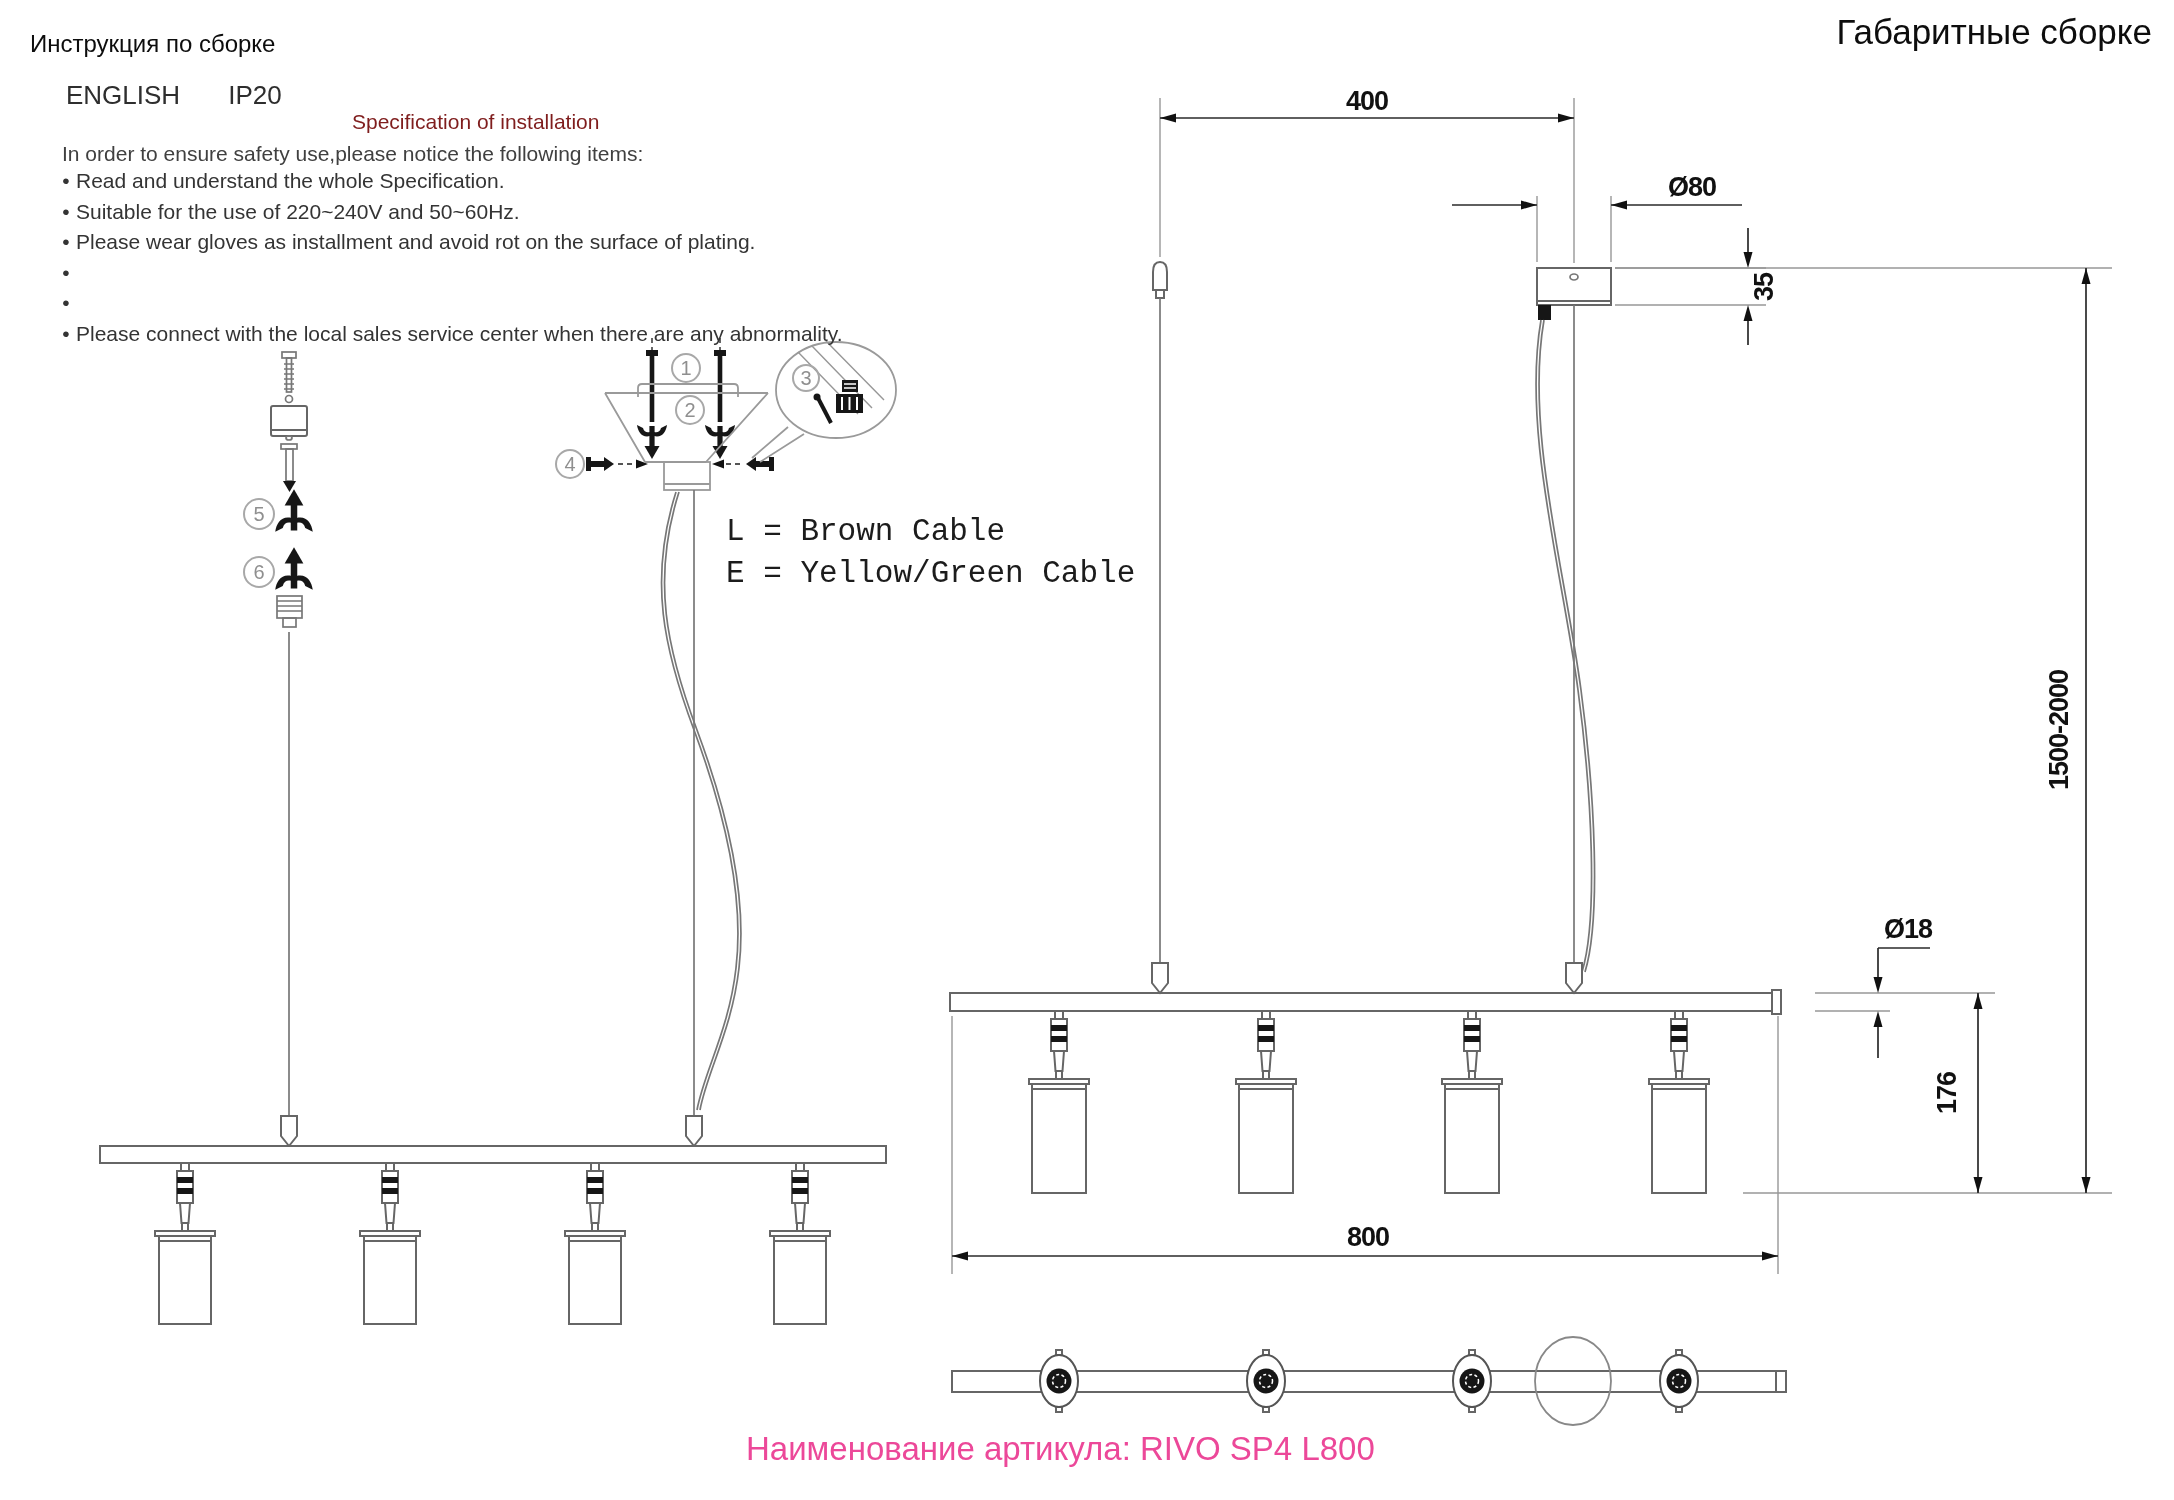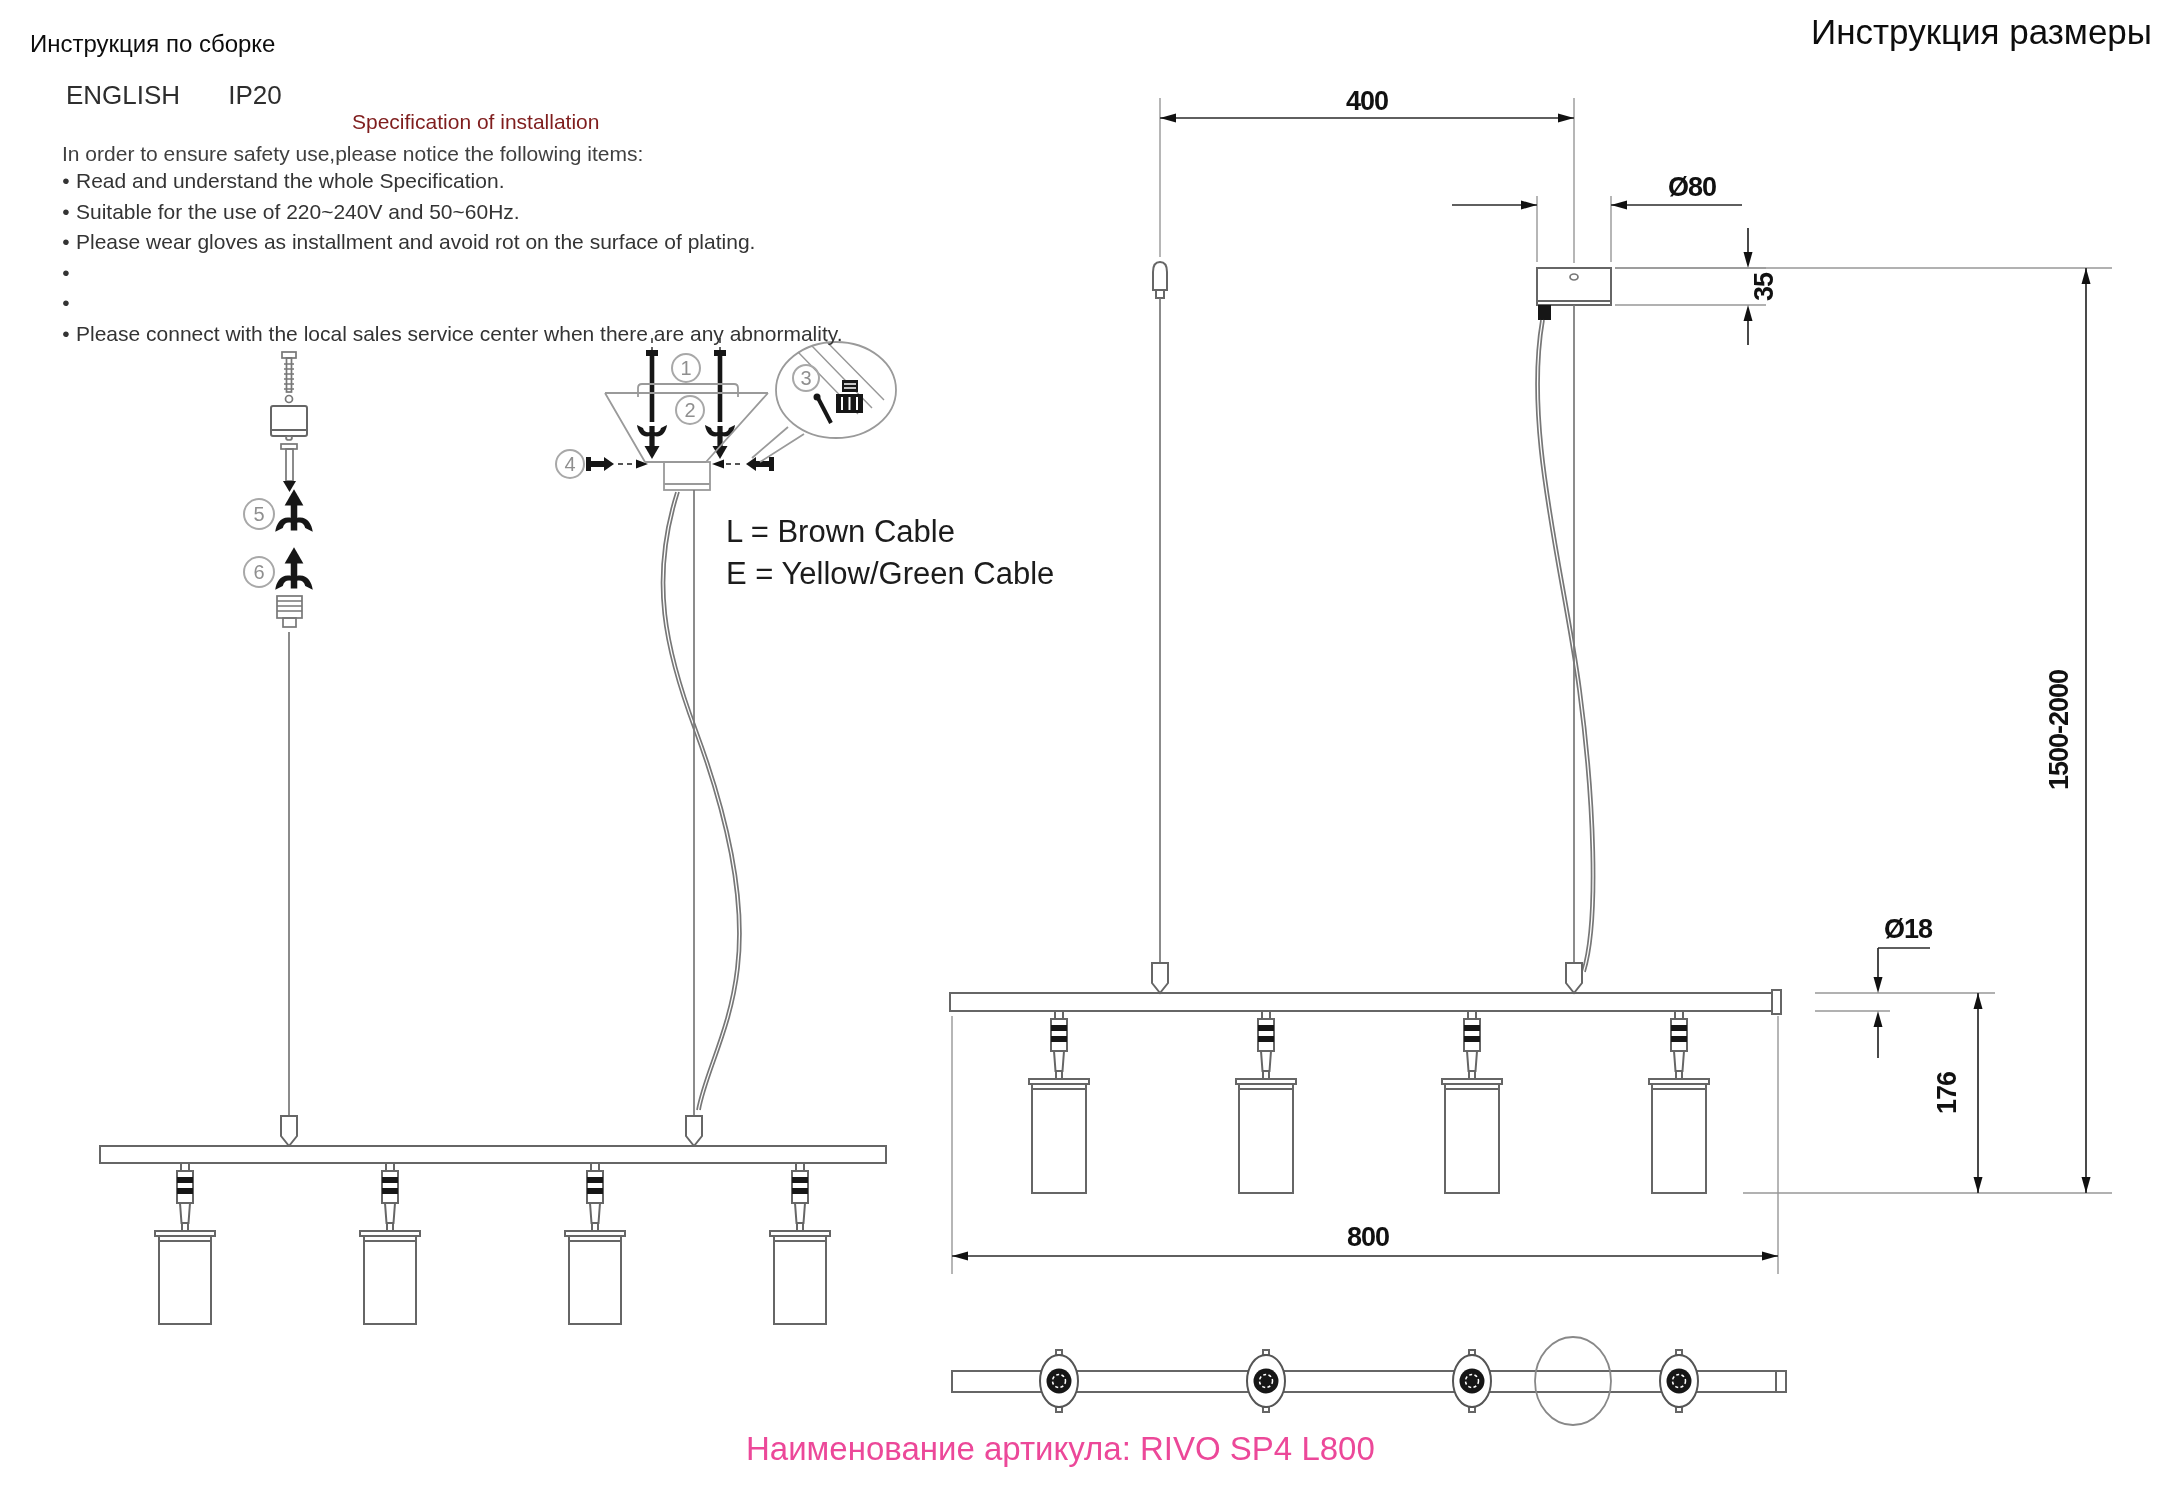--- a/index.html
+++ b/index.html
@@ -8,21 +8,21 @@
   .abs{position:absolute;white-space:nowrap;}
   .t-ru{left:30px;top:30px;font-size:24px;color:#0d0d0d;}
   .t-en{left:66px;top:80px;font-size:26px;color:#2e2e2e;}
   .t-en .ip{margin-left:48px;}
   .spec-title{left:352px;top:110px;font-size:21px;color:#7f1d1d;}
   .intro{left:62px;top:142px;font-size:21px;color:#404040;}
   .bullets{left:56px;top:169px;font-size:21px;color:#343434;}
   .bullets .row{height:30.6px;display:flex;align-items:flex-start;}
   .bullets .dot{width:20px;text-align:center;}
   .legend{left:726px;top:514px;font-size:31px;color:#1c1c1c;}
-  .legend .row{height:42px;}
+  .legend .row{height:42px;font-family:Liberation Mono, monospace;}
   .t-right{right:22px;top:12px;font-size:35px;color:#0d0d0d;}
   .caption{left:746px;top:1430px;font-size:33px;color:#ec4899;}
   svg{position:absolute;left:0;top:0;}
   svg .ln{stroke:#666;stroke-width:2;fill:none;}
   svg .lnw{stroke:#666;stroke-width:2;fill:#fff;}
   svg .thin{stroke:#777;stroke-width:1.7;fill:none;}
   svg .ref{stroke:#979797;stroke-width:1.4;fill:none;}
   svg .dimln{stroke:#2a2a2a;stroke-width:1.7;fill:none;}
   svg .arr{fill:#111;stroke:none;}
   svg .dk{fill:#161616;stroke:none;}
@@ -292,15 +292,15 @@
         <span class="dot">•</span>
         <span>Please connect with the local sales service center when there are any abnormality.</span>
       </div>
   </div>
 
   <div class="abs legend">
     <div class="row">L = Brown Cable</div>
     <div class="row">E = Yellow/Green Cable</div>
   </div>
 
-  <div class="abs t-right">Инструкция размеры</div>
+  <div class="abs t-right">Габаритные сборке</div>
   <div class="abs caption">Наименование артикула: RIVO SP4 L800</div>
 </div>
 
 </body></html>

